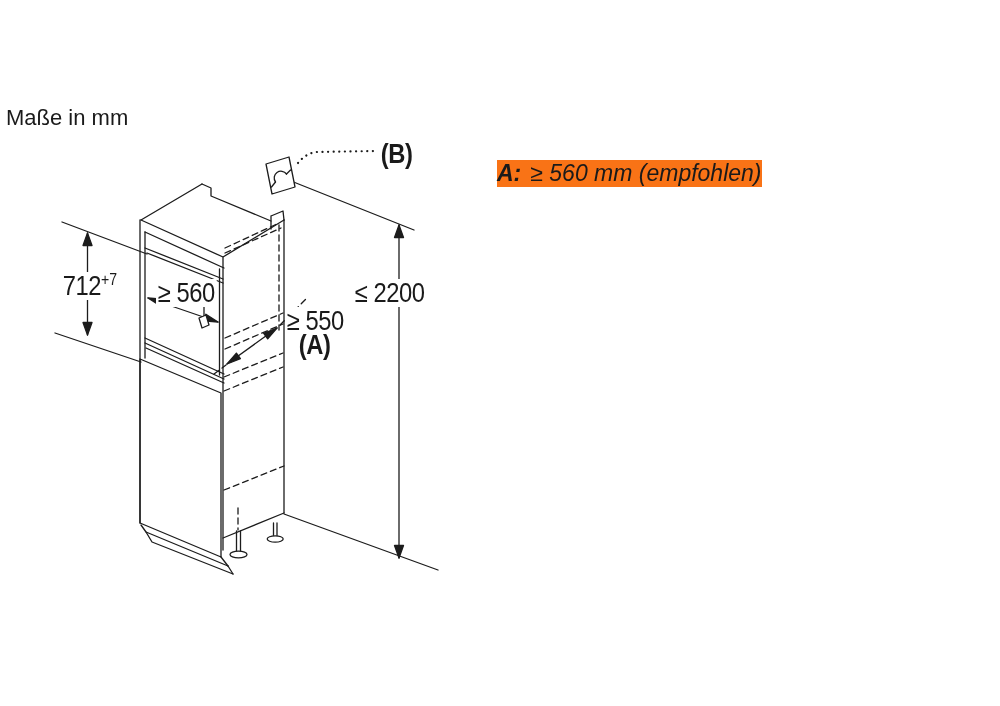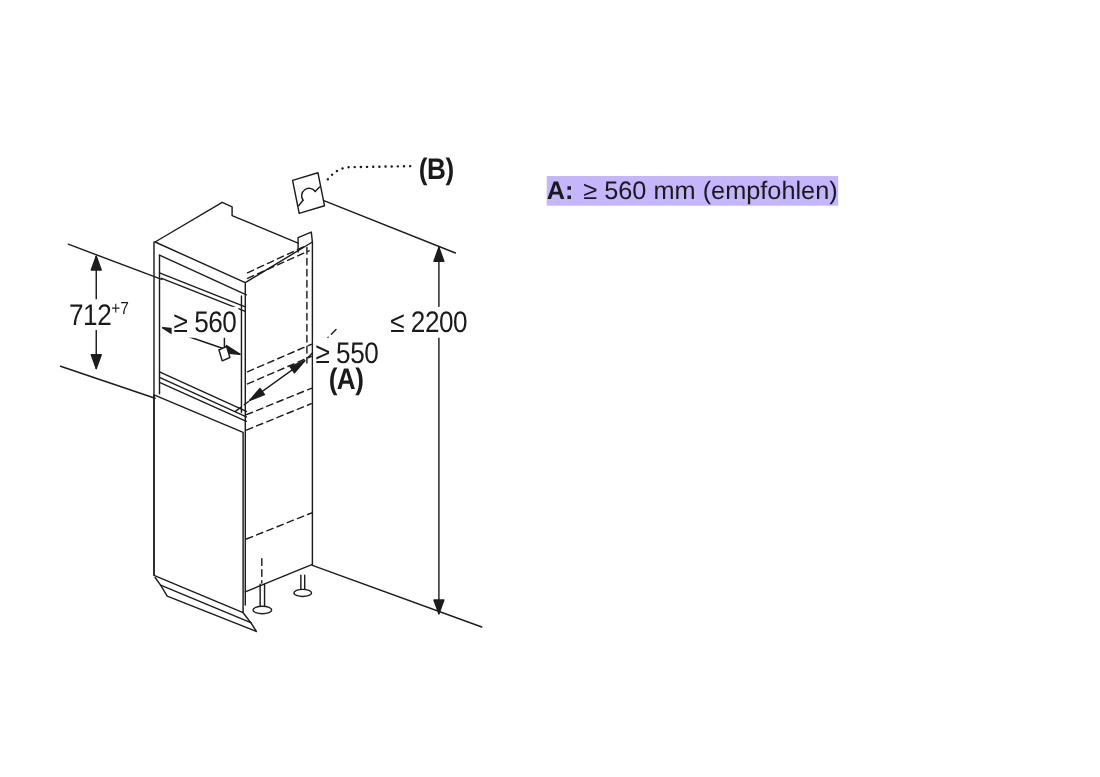--- a/index.html
+++ b/index.html
@@ -3,21 +3,21 @@
 <meta charset="utf-8">
 <style>
   html,body{margin:0;padding:0;background:#fff;}
   .page{position:relative;width:1000px;height:706px;background:#fff;overflow:hidden;
         font-family:"Liberation Sans", sans-serif;color:#1a1a1a;}
   .lbl{position:absolute;white-space:nowrap;background:#ffffff;line-height:1.05;}
   .title{font-size:22px;}
   .dim{font-size:27px;letter-spacing:-0.5px;transform:scaleX(0.88);transform-origin:0 0;padding:0 2px;}
   .dim sup{font-size:16px;letter-spacing:0;}
   .bold{font-weight:bold;}
-  .legend-row{position:absolute;font-size:23px;background:#c4b5fd;white-space:nowrap;}
+  .legend-row{position:absolute;font-size:23px;background:#f97316;white-space:nowrap;font-style:italic;}
   .legend-key{font-weight:bold;display:inline-block;margin-right:9px;}
   svg{position:absolute;left:0;top:0;}
 </style>
 </head>
 <body>
 
 <div class="page">
 
   <svg width="1000" height="706" viewBox="0 0 1000 706">
     <g stroke="#1c1c1c" stroke-width="1.3" fill="none" stroke-linejoin="round" stroke-linecap="round">
@@ -113,20 +113,21 @@
       <g>
         <path d="M298,163 Q306,153 317,152 L375,151" stroke-width="2.2" stroke-dasharray="0.1 5.5" stroke-linecap="round"></path>
         <path d="M266,164 L289,157 L295,187 L272,194 Z" fill="#fff"></path>
         <path d="M275.5,182 A6.8,6.8 0 1 1 286.5,174"></path>
         <path d="M275.5,182 L271.5,187"></path>
         <path d="M286.5,174 L290.5,170"></path>
       </g>
     </g>
   </svg>
 
+  <div class="lbl title" style="left:6px;top:106px;">Maße in mm</div>
 
   <div class="lbl dim" style="left:61px;top:272px;"><span>712</span><sup>+7</sup></div>
 
   <div class="lbl dim" style="left:156px;top:279px;">≥ 560</div>
 
   <div class="lbl dim" style="left:285px;top:307px;">≥ 550</div>
 
   <div class="lbl dim bold" style="left:297px;top:331px;">(A)</div>
 
   <div class="lbl dim" style="left:353px;top:279px;">≤ 2200</div>

